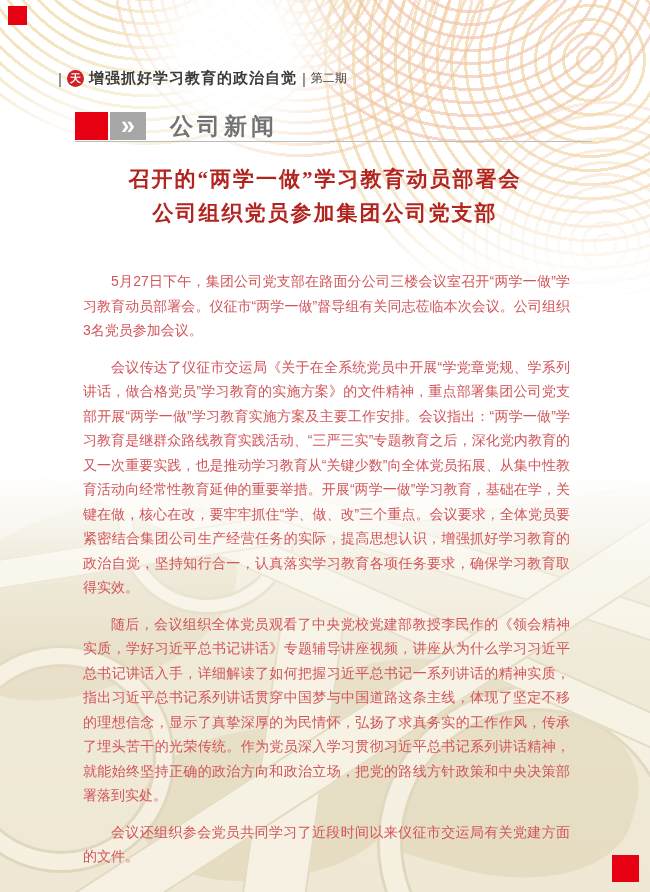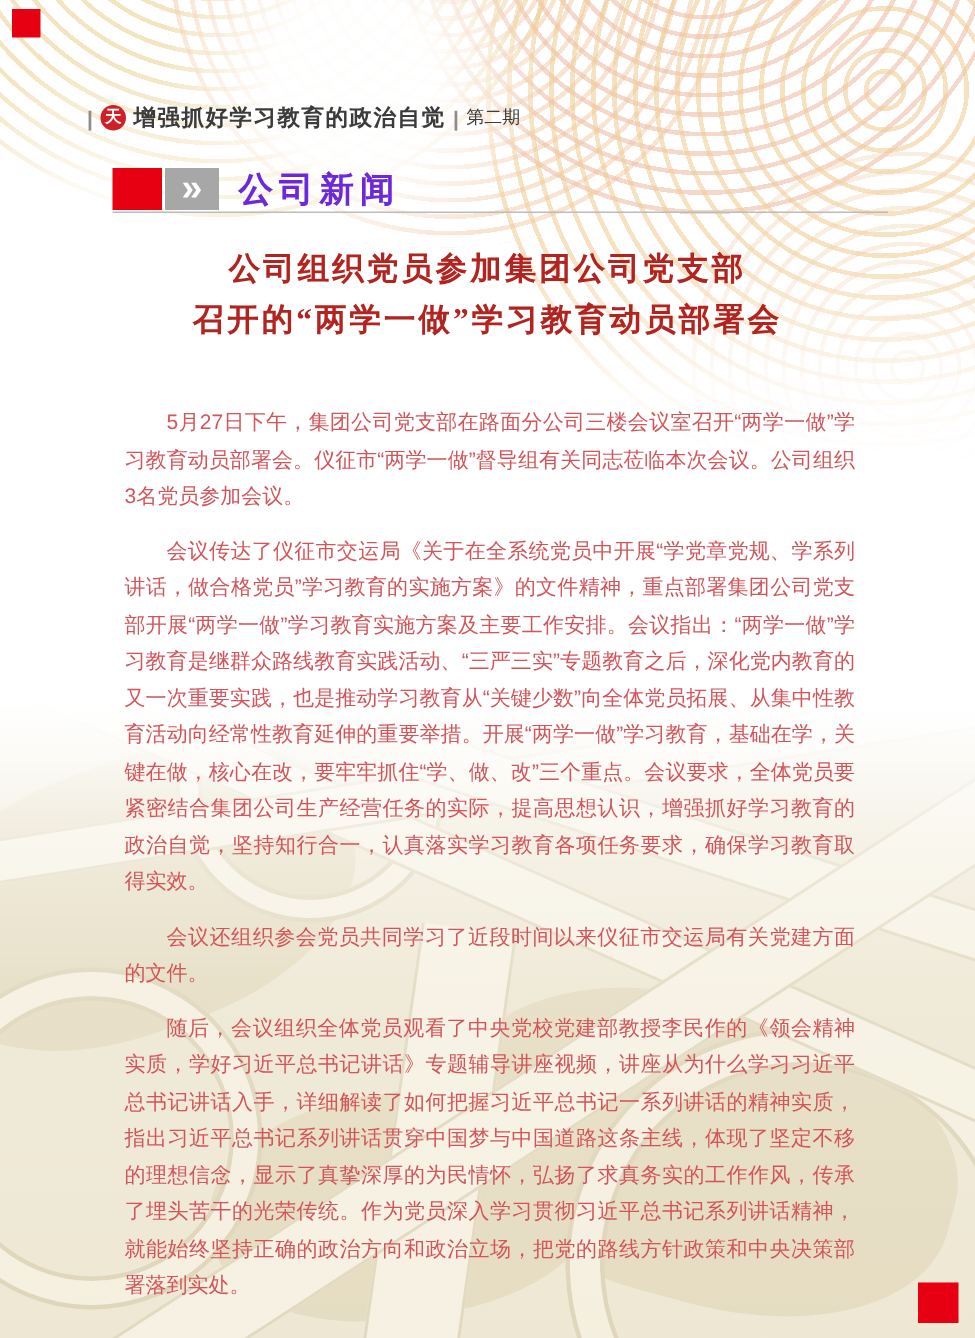--- a/index.html
+++ b/index.html
@@ -58,21 +58,21 @@
   .logo{width:17px;height:17px;border-radius:50%;background:#ce2026;color:#fff;font-size:11px;
         display:flex;align-items:center;justify-content:center;font-weight:bold;line-height:1;}
   .jtitle{font-size:15px;font-weight:bold;color:#3b3b3b;letter-spacing:1px;}
   .issue{font-size:12px;color:#3b3b3b;}
 
   
   .banner{position:absolute;left:75px;top:112px;display:flex;align-items:center;height:28px;z-index:5;}
   .red-sq{width:33px;height:28px;background:#e60012;}
   .chev{width:36px;height:28px;background:#a7a7a7;color:#ffffff;font-size:25px;line-height:26px;
         text-align:center;font-weight:bold;margin-left:2px;}
-  .btitle{margin-left:13px;font-size:23px;font-weight:bold;color:#6d28d9;letter-spacing:4px;}
+  .btitle{margin-left:24px;font-size:23px;font-weight:bold;color:#737373;letter-spacing:4px;}
   .banner-rule{position:absolute;left:75px;top:141px;width:517px;height:1px;background:#bcbcbc;z-index:5;}
 
   
   .a-title{position:absolute;left:80px;top:162px;width:490px;z-index:5;text-align:center;
            font-family:"Liberation Serif",serif;font-weight:bold;color:#b2241f;
            font-size:21px;line-height:34px;letter-spacing:2px;}
   .body-text{position:absolute;left:83px;top:229px;width:487px;z-index:5;margin-top:40px;}
   .body-text p{margin:0 0 12px;text-indent:2em;font-size:14px;line-height:24.5px;
                color:#d2555a;text-align:justify;}
 </style>
@@ -115,24 +115,24 @@
   </div>
 
   <div class="banner">
     <div class="red-sq"></div>
     <div class="chev">»</div>
     <div class="btitle">公司新闻</div>
   </div>
   <div class="banner-rule"></div>
 
   <div class="a-title">
+    <div>召开的“两学一做”学习教育动员部署会</div>
     <div>公司组织党员参加集团公司党支部</div>
-    <div>召开的“两学一做”学习教育动员部署会</div>
   </div>
 
   <div class="body-text">
     <p>5月27日下午，集团公司党支部在路面分公司三楼会议室召开“两学一做”学习教育动员部署会。仪征市“两学一做”督导组有关同志莅临本次会议。公司组织3名党员参加会议。</p>
     <p>会议传达了仪征市交运局《关于在全系统党员中开展“学党章党规、学系列讲话，做合格党员”学习教育的实施方案》的文件精神，重点部署集团公司党支部开展“两学一做”学习教育实施方案及主要工作安排。会议指出：“两学一做”学习教育是继群众路线教育实践活动、“三严三实”专题教育之后，深化党内教育的又一次重要实践，也是推动学习教育从“关键少数”向全体党员拓展、从集中性教育活动向经常性教育延伸的重要举措。开展“两学一做”学习教育，基础在学，关键在做，核心在改，要牢牢抓住“学、做、改”三个重点。会议要求，全体党员要紧密结合集团公司生产经营任务的实际，提高思想认识，增强抓好学习教育的政治自觉，坚持知行合一，认真落实学习教育各项任务要求，确保学习教育取得实效。</p>
+    <p>随后，会议组织全体党员观看了中央党校党建部教授李民作的《领会精神实质，学好习近平总书记讲话》专题辅导讲座视频，讲座从为什么学习习近平总书记讲话入手，详细解读了如何把握习近平总书记一系列讲话的精神实质，指出习近平总书记系列讲话贯穿中国梦与中国道路这条主线，体现了坚定不移的理想信念，显示了真挚深厚的为民情怀，弘扬了求真务实的工作作风，传承了埋头苦干的光荣传统。作为党员深入学习贯彻习近平总书记系列讲话精神，就能始终坚持正确的政治方向和政治立场，把党的路线方针政策和中央决策部署落到实处。</p>
     <p>会议还组织参会党员共同学习了近段时间以来仪征市交运局有关党建方面的文件。</p>
-    <p>随后，会议组织全体党员观看了中央党校党建部教授李民作的《领会精神实质，学好习近平总书记讲话》专题辅导讲座视频，讲座从为什么学习习近平总书记讲话入手，详细解读了如何把握习近平总书记一系列讲话的精神实质，指出习近平总书记系列讲话贯穿中国梦与中国道路这条主线，体现了坚定不移的理想信念，显示了真挚深厚的为民情怀，弘扬了求真务实的工作作风，传承了埋头苦干的光荣传统。作为党员深入学习贯彻习近平总书记系列讲话精神，就能始终坚持正确的政治方向和政治立场，把党的路线方针政策和中央决策部署落到实处。</p>
   </div>
 
 </div>
 
 </body></html>

